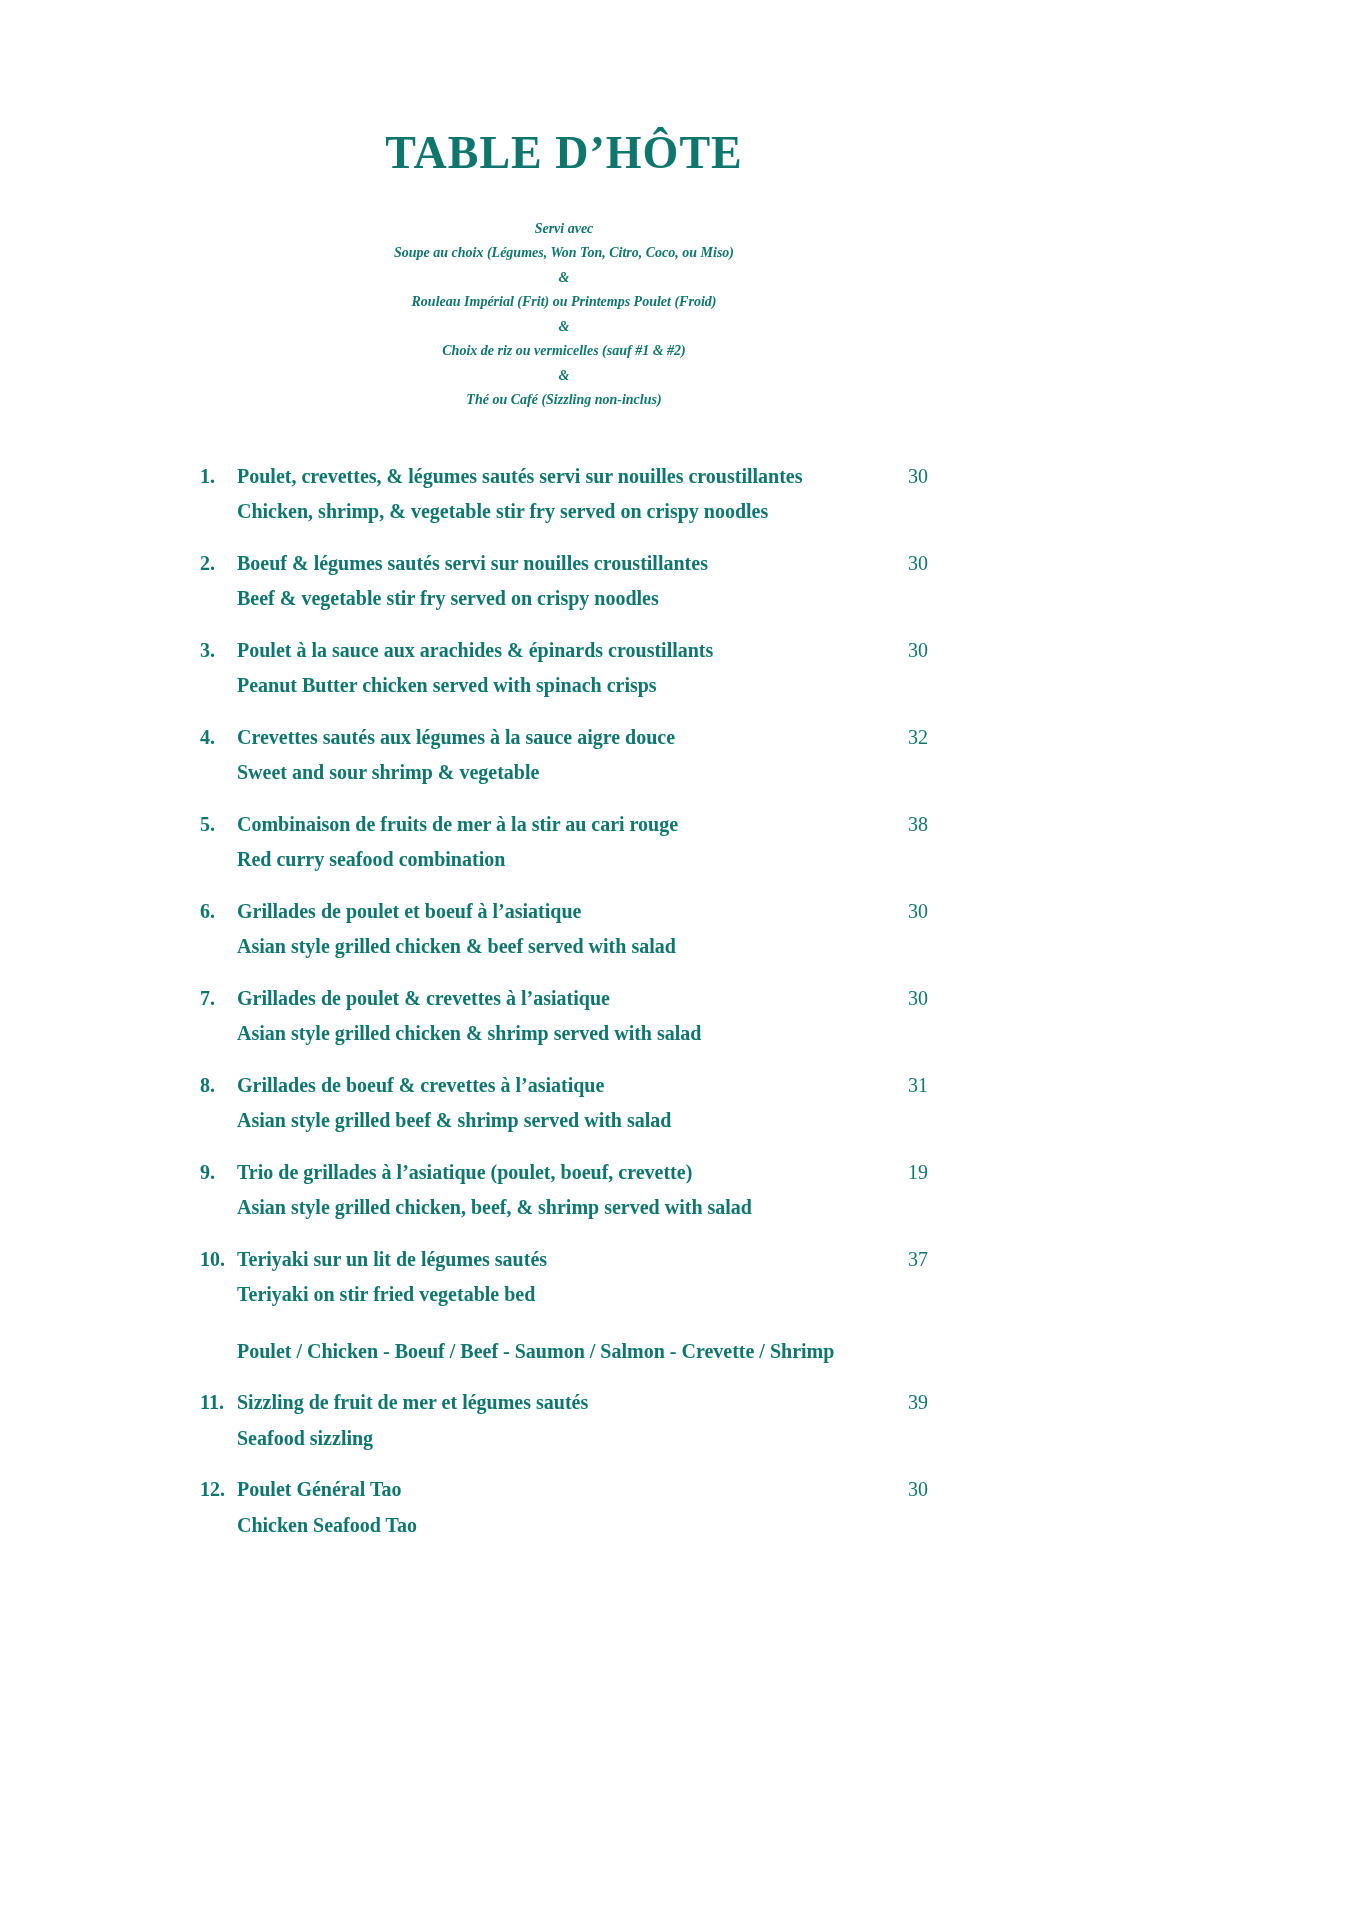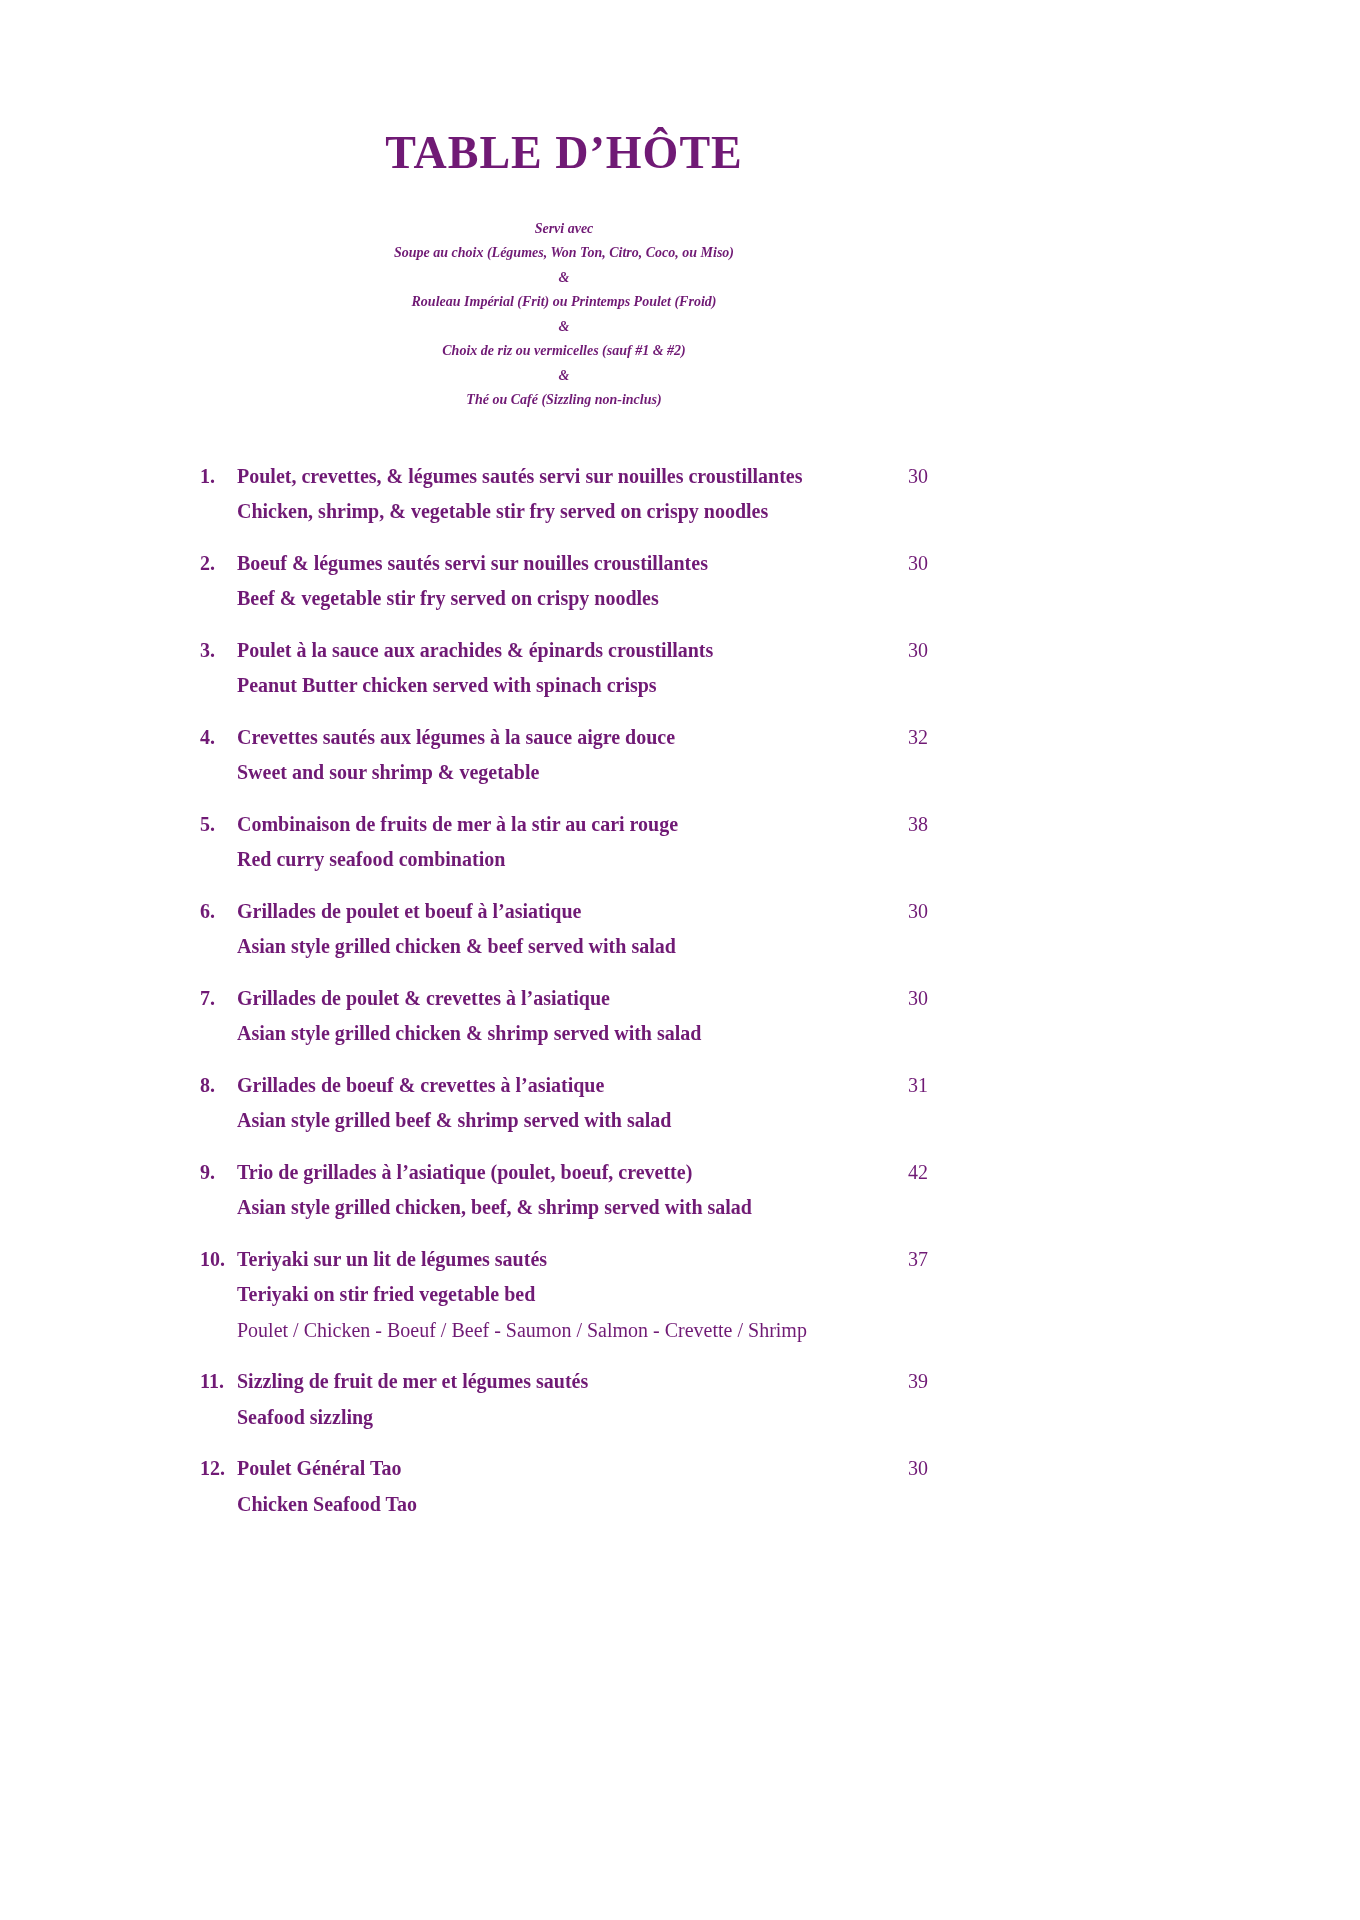--- a/index.html
+++ b/index.html
@@ -5,21 +5,21 @@
   html, body {
     margin: 0;
     padding: 0;
     background: #ffffff;
   }
   .page {
     position: relative;
     width: 1360px;
     height: 1920px;
     background: #ffffff;
-    color: #701a75;
+    color: #0f766e;
     font-family: "Liberation Serif", serif;
     overflow: hidden;
   }
   .content {
     position: absolute;
     left: 200px;
     top: 0;
     width: 728px;
   }
   .title {
@@ -66,21 +66,22 @@
     text-align: right;
   }
   .item-en {
     margin-left: 37px;
     line-height: 35.5px;
     font-weight: bold;
   }
   .item-extra {
     margin-left: 37px;
     line-height: 35.5px;
-    font-weight: normal;
+    font-weight: bold;
+    margin-top: 21px;
   }
 </style>
 </head>
 <body>
 
 <div class="page">
   <div class="content">
     <h1 class="title">TABLE D’HÔTE</h1>
     <div class="intro" id="intro">
         <div class="intro-line">Servi avec</div>
@@ -154,21 +155,21 @@
             <span class="num">8.</span>
             <span class="name">Grillades de boeuf &amp; crevettes à l’asiatique</span>
             <span class="price">31</span>
           </div>
           <div class="item-en">Asian style grilled beef &amp; shrimp served with salad</div>
         </div>
         <div class="item">
           <div class="item-head">
             <span class="num">9.</span>
             <span class="name">Trio de grillades à l’asiatique (poulet, boeuf, crevette)</span>
-            <span class="price">42</span>
+            <span class="price">19</span>
           </div>
           <div class="item-en">Asian style grilled chicken, beef, &amp; shrimp served with salad</div>
         </div>
         <div class="item">
           <div class="item-head">
             <span class="num">10.</span>
             <span class="name">Teriyaki sur un lit de légumes sautés</span>
             <span class="price">37</span>
           </div>
           <div class="item-en">Teriyaki on stir fried vegetable bed</div>

